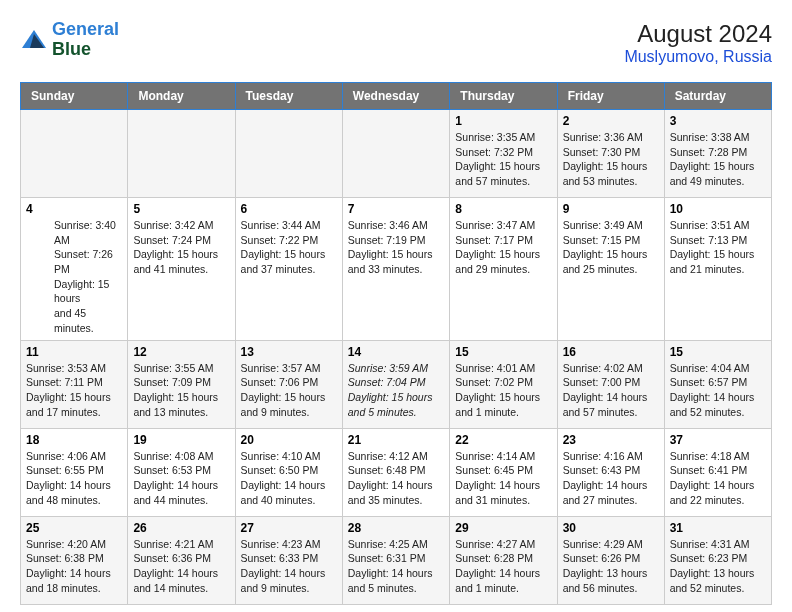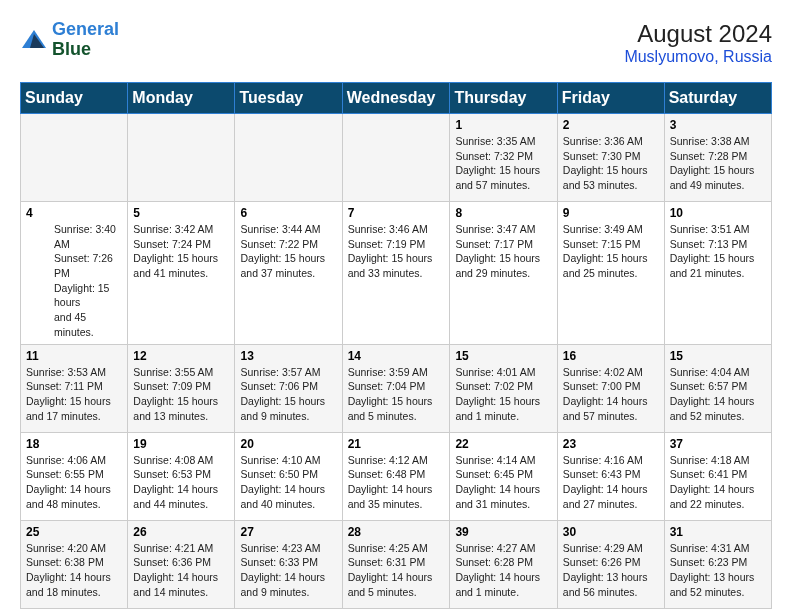--- a/index.html
+++ b/index.html
@@ -46,25 +46,25 @@
     .location {
       font-size: 16px;
       color: #1d4ed8;
     }
     table {
       width: 100%;
       border-collapse: collapse;
       font-size: 11px;
     }
     thead tr th {
-      background: #0c4a6e;
+      background: #737373;
       color: #fff;
       text-align: left;
-      padding: 6px 4px;
-      font-size: 16px;
+      padding: 6px 10px;
+      font-size: 12px;
       font-weight: bold;
       border: 1px solid #2e7fd4;
     }
     tbody tr td {
       border: 1px solid #ccc;
       vertical-align: top;
       padding: 4px 5px;
       height: 88px;
       width: 108px;
     }
@@ -214,21 +214,21 @@
         </td>
         <td>
           <span class="day-num">13</span>
           <div class="day-info" style="white-space: pre-line;">Sunrise: 3:57 AM
 Sunset: 7:06 PM
 Daylight: 15 hours
 and 9 minutes.</div>
         </td>
         <td>
           <span class="day-num">14</span>
-          <div class="day-info" style="white-space: pre-line;">Sunrise: 3:59 AM
+          <div class="day-info" style="white-space: pre-line; font-style: italic;">Sunrise: 3:59 AM
 Sunset: 7:04 PM
 Daylight: 15 hours
 and 5 minutes.</div>
         </td>
         <td>
           <span class="day-num">15</span>
           <div class="day-info" style="white-space: pre-line;">Sunrise: 4:01 AM
 Sunset: 7:02 PM
 Daylight: 15 hours
 and 1 minute.</div>
@@ -322,21 +322,21 @@
 and 9 minutes.</div>
         </td>
         <td>
           <span class="day-num">28</span>
           <div class="day-info" style="white-space: pre-line;">Sunrise: 4:25 AM
 Sunset: 6:31 PM
 Daylight: 14 hours
 and 5 minutes.</div>
         </td>
         <td>
-          <span class="day-num">39</span>
+          <span class="day-num">29</span>
           <div class="day-info" style="white-space: pre-line;">Sunrise: 4:27 AM
 Sunset: 6:28 PM
 Daylight: 14 hours
 and 1 minute.</div>
         </td>
         <td>
           <span class="day-num">30</span>
           <div class="day-info" style="white-space: pre-line;">Sunrise: 4:29 AM
 Sunset: 6:26 PM
 Daylight: 13 hours

